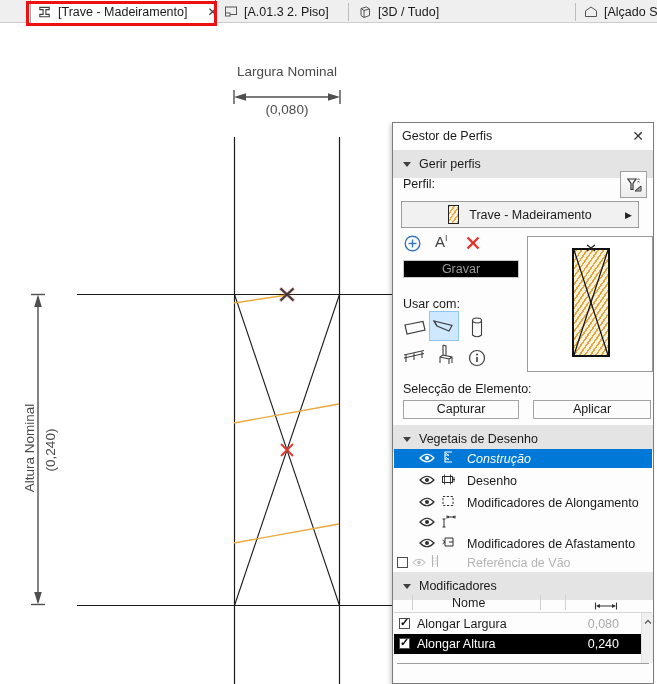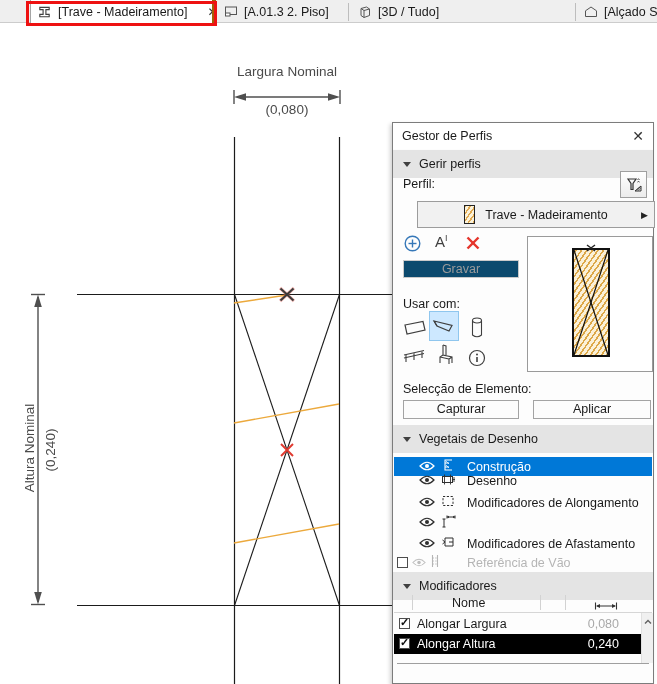--- a/index.html
+++ b/index.html
@@ -8,21 +8,21 @@
     font-family:"Liberation Sans", sans-serif;
     font-size:12.5px; color:#1a1a1a;
     background:#ffffff; position:relative; overflow:hidden;
   }
   
   .tabbar { position:absolute; left:0; top:0; width:657px; height:23px;
     background:#efefef; border-bottom:1px solid #cccccc; z-index:3; }
   .tab { position:absolute; top:0; height:23px; display:flex; align-items:center;
     gap:6px; padding:0 6px; font-size:12.5px; white-space:nowrap; overflow:hidden; }
   .tab.active { background:#ffffff; border-left:1px solid #a5a5a5;
-    border-right:4px solid #a16207; height:24px; z-index:4; }
+    border-right:1px solid #a16207; height:24px; z-index:4; }
   .tab .ticon { flex:0 0 auto; display:flex; align-items:center; }
   .tab-sep { position:absolute; top:3px; height:18px; width:1px; background:#bdbdbd; }
   .tab-close { margin-left:14px; font-size:12px; color:#333; cursor:pointer; }
   .red-box { position:absolute; left:26px; top:1px; width:191px; height:25px;
     border:3px solid #ee1111; z-index:6; pointer-events:none; }
   
   .canvas { position:absolute; left:0; top:24px; width:657px; height:660px; background:#fff; }
   svg.draw { position:absolute; left:0; top:0; z-index:1; }
   .dimlabel { position:absolute; color:#4a4a4a; font-size:13.5px; white-space:nowrap; z-index:2; }
   .dim-h-name { left:287px; top:64px; transform:translateX(-50%); }
@@ -37,28 +37,28 @@
     display:flex; align-items:center; padding:0 9px; background:#fff; }
   .p-title .t { flex:1; }
   .p-close { font-size:14px; color:#333; cursor:pointer; }
   .sec-hdr { position:absolute; left:0; width:260px; height:28px; background:#e4e4e4;
     display:flex; align-items:center; gap:8px; padding:0 0 0 10px; }
   .sec-hdr .arr { width:0; height:0; border-left:4px solid transparent;
     border-right:4px solid transparent; border-top:5px solid #404040; }
   .lbl { position:absolute; }
   .mini-btn { position:absolute; width:27px; height:27px; border:1px solid #9f9f9f;
     background:linear-gradient(#ffffff,#ececec); display:flex; align-items:center; justify-content:center; }
-  .dropdown { position:absolute; left:24px; top:78px; width:238px; height:27px;
+  .dropdown { position:absolute; left:8px; top:78px; width:238px; height:27px;
     background:#f1f1f1; border:1px solid #9c9c9c; display:flex; align-items:center;
     justify-content:center; gap:10px; }
   .chip { width:11px; height:19px; border:1px solid #222;
     background:repeating-linear-gradient(-55deg,#e2aa52 0,#e2aa52 1.5px,#fcf3da 1.5px,#fcf3da 4px); }
   .dd-arrow { position:absolute; right:6px; font-size:9px; color:#222; }
   .gravar { position:absolute; left:10px; top:137px; width:116px; height:18px;
-    background:#0c4a6e; border:1px solid #cacaca; color:#9b9b9b; text-align:center;
+    background:#000000; border:1px solid #cacaca; color:#9b9b9b; text-align:center;
     line-height:16px; }
   .preview { position:absolute; left:134px; top:113px; width:126px; height:136px;
     background:#ffffff; border:1px solid #9a9a9a; }
   .pv-rect { position:absolute; left:44px; top:11px; width:38px; height:109px;
     border:2px solid #111;
     background:repeating-linear-gradient(-55deg,#dda848 0,#dda848 1.6px,#fbf1d8 1.6px,#fbf1d8 4.5px); }
   .use-ico { position:absolute; display:flex; align-items:center; justify-content:center;
     width:28px; height:26px; }
   .use-ico.sel { background:#cde8ff; border:1px solid #8fc6ee; }
   .wbtn { position:absolute; height:19px; background:#fcfcfc; border:1px solid #a3a3a3;
@@ -283,21 +283,21 @@
 
   <div class="lbl" style="left:10px; top:259px;">Selecção de Elemento:</div>
   <div class="wbtn" style="left:10px; top:277px; width:116px;">Capturar</div>
   <div class="wbtn" style="left:140px; top:277px; width:118px;">Aplicar</div>
 
   <div class="sec-hdr" style="top:302px;">
     <span class="arr"></span>
     <span>Vegetais de Desenho</span>
   </div>
 
-  <div class="vrow selected" style="top:334px;">
+  <div class="vrow selected" style="top:326px;font-style:italic;">
     <span class="eye">
       <svg width="16" height="10" viewBox="0 0 16 10">
           <path d="M1,5 Q8,-2.5 15,5 Q8,12.5 1,5 Z" fill="none" stroke="#fff" stroke-width="1.2"></path>
           <circle cx="8" cy="5" r="2" fill="#fff"></circle>
         </svg>
     </span>
     <span class="licon">
       <svg width="14" height="14" viewBox="0 0 14 14">
           <path d="M11,2 H4 V12 H11 M4,5 H8 M4,9 H8" fill="none" stroke="#fff" stroke-width="1.1"></path>
           <path d="M5,3 l3,3 M5,7 l3,3" stroke="#fff" stroke-width="0.7"></path>

